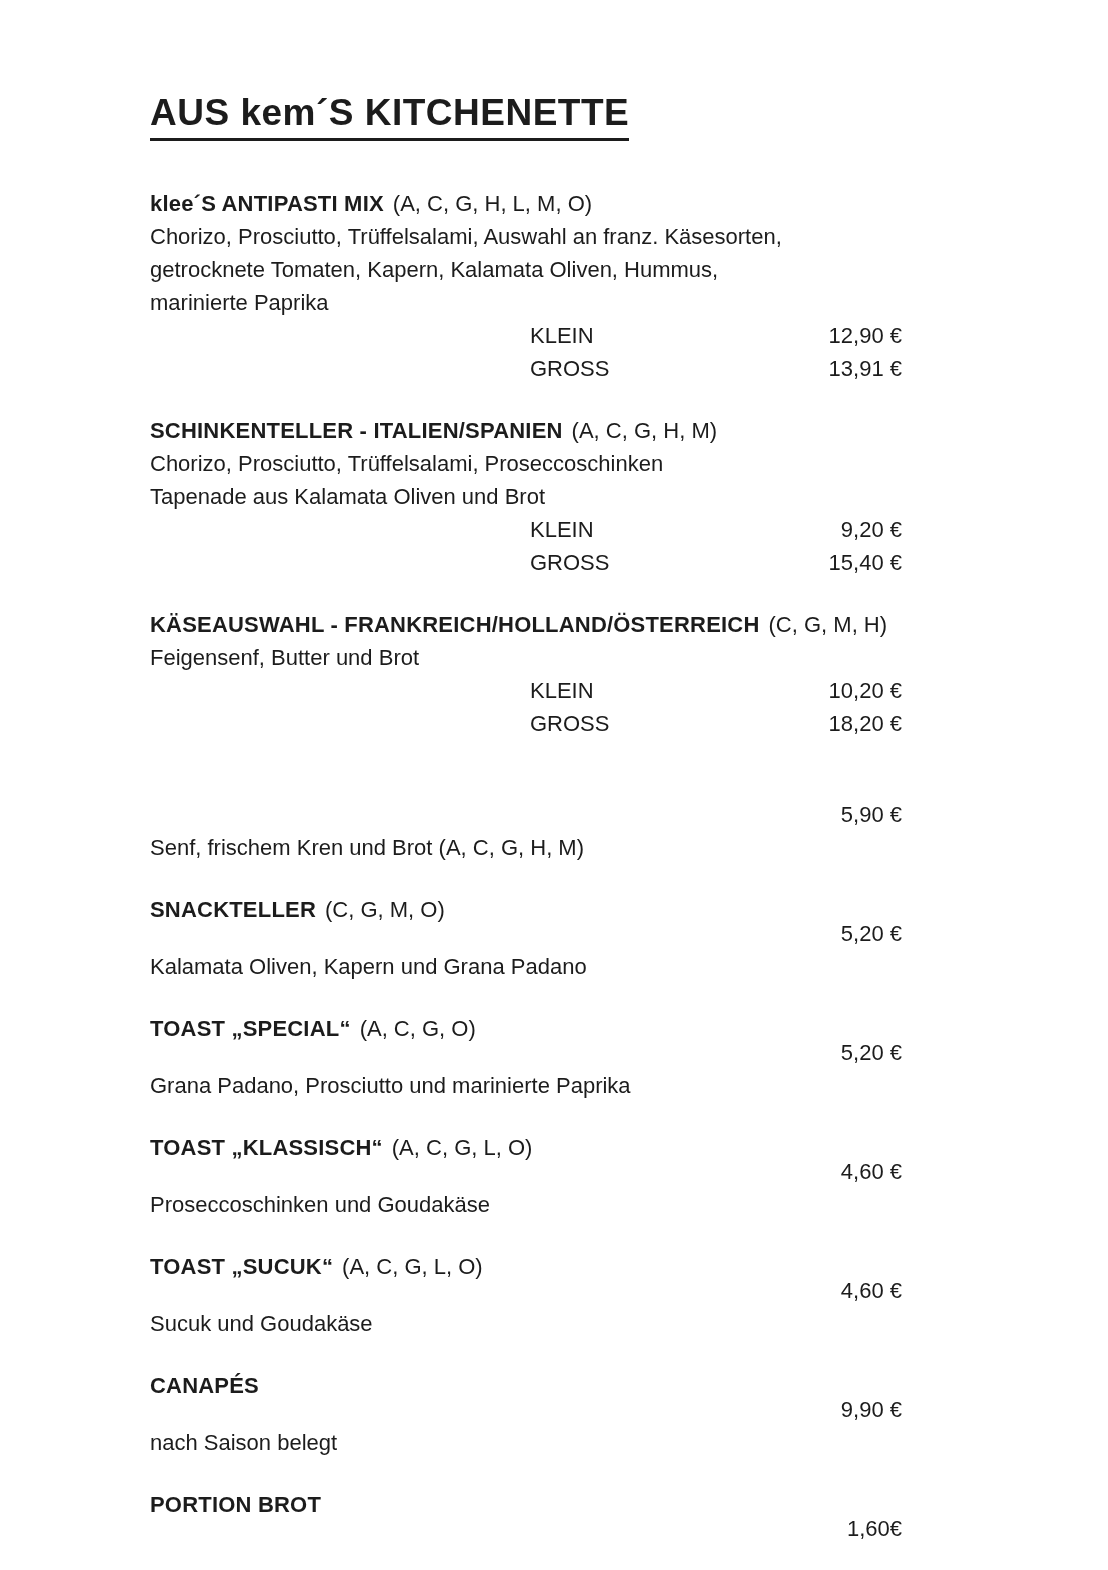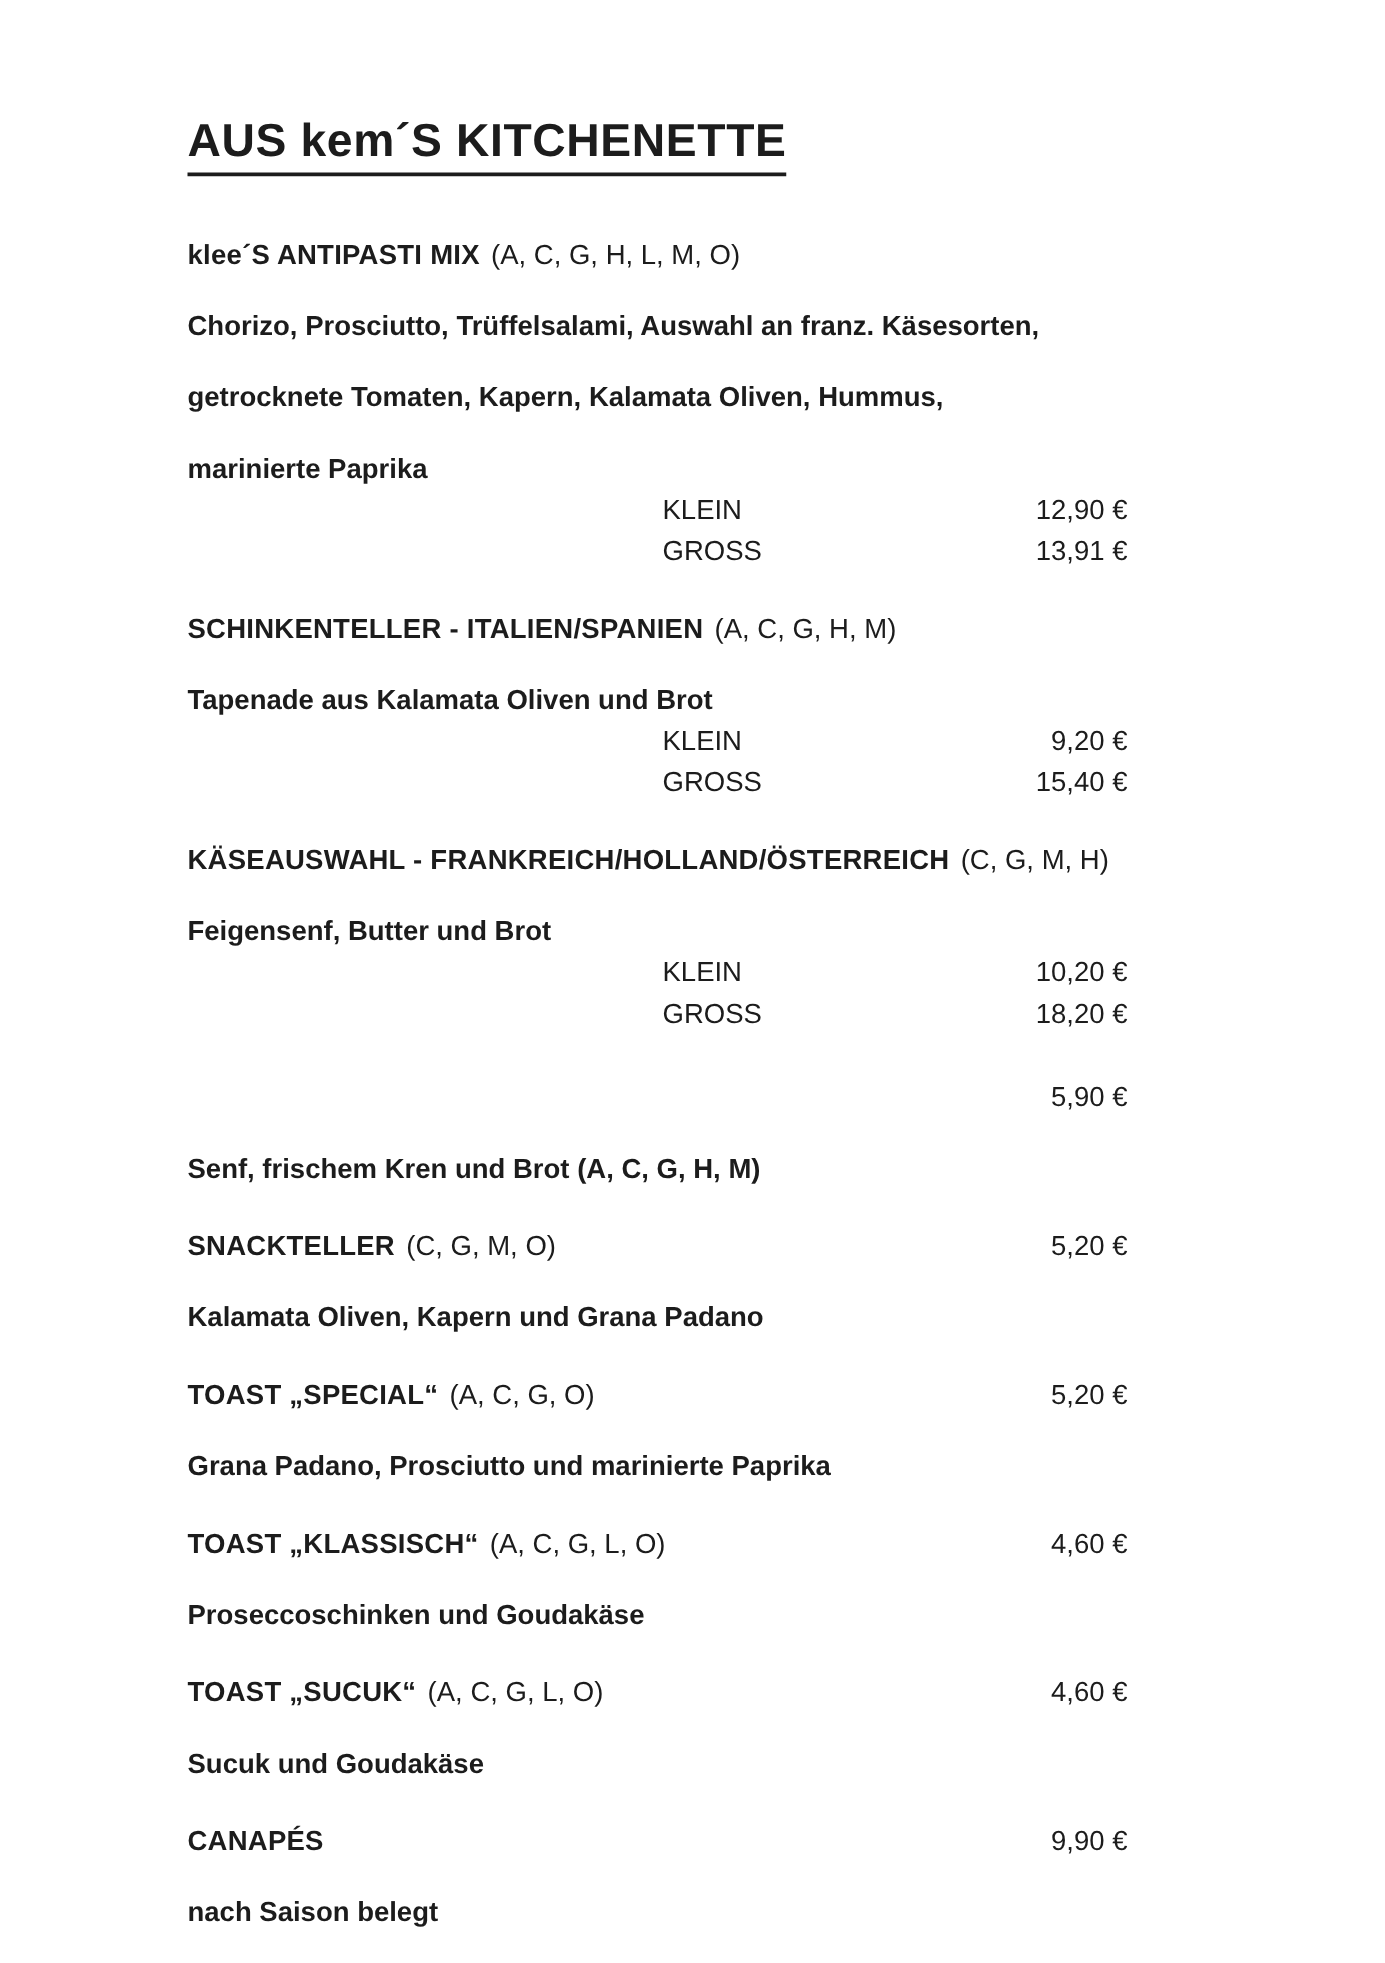--- a/index.html
+++ b/index.html
@@ -35,22 +35,22 @@
   .menu { font-size: 22px; line-height: 33px; }
   .item { margin-bottom: 29px; }
   .item.gap-before { margin-top: 34px; }
   .head {
     display: flex;
     align-items: flex-start;
     white-space: nowrap;
   }
   .name { font-weight: bold; letter-spacing: 0.2px; }
   .allergens { margin-left: 9px; font-weight: normal; }
-  .head .price { margin-left: auto; font-weight: normal; }
-  .desc-line { font-weight: bold; margin-top: 24px; }
+  .head .price { margin-left: auto; font-weight: normal; margin-top: 24px; }
+  .desc-line { font-weight: normal; }
   .size-row { display: flex; }
   .size-label { margin-left: 380px; }
   .size-price { margin-left: auto; }
 </style>
 </head>
 <body>
 
 <div class="page">
   <div class="content">
 
@@ -74,20 +74,21 @@
           <span class="size-label">GROSS</span>
           <span class="size-price">13,91 €</span>
         </div>
       </section>
 
       <section class="item">
         <div class="head">
           <span class="name">SCHINKENTELLER - ITALIEN/SPANIEN</span>
           <span class="allergens">(A, C, G, H, M)</span>
         </div>
+        <div class="desc-line">Chorizo, Prosciutto, Trüffelsalami, Proseccoschinken</div>
         <div class="desc-line">Tapenade aus Kalamata Oliven und Brot</div>
         <div class="size-row">
           <span class="size-label">KLEIN</span>
           <span class="size-price">9,20 €</span>
         </div>
         <div class="size-row">
           <span class="size-label">GROSS</span>
           <span class="size-price">15,40 €</span>
         </div>
       </section>

